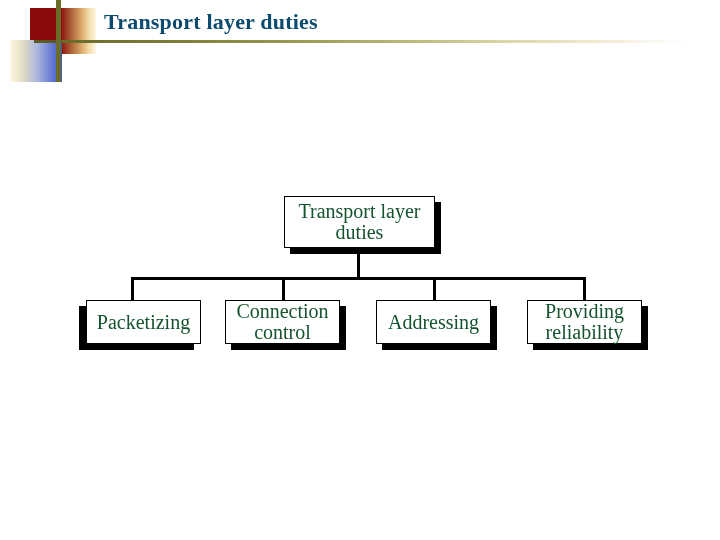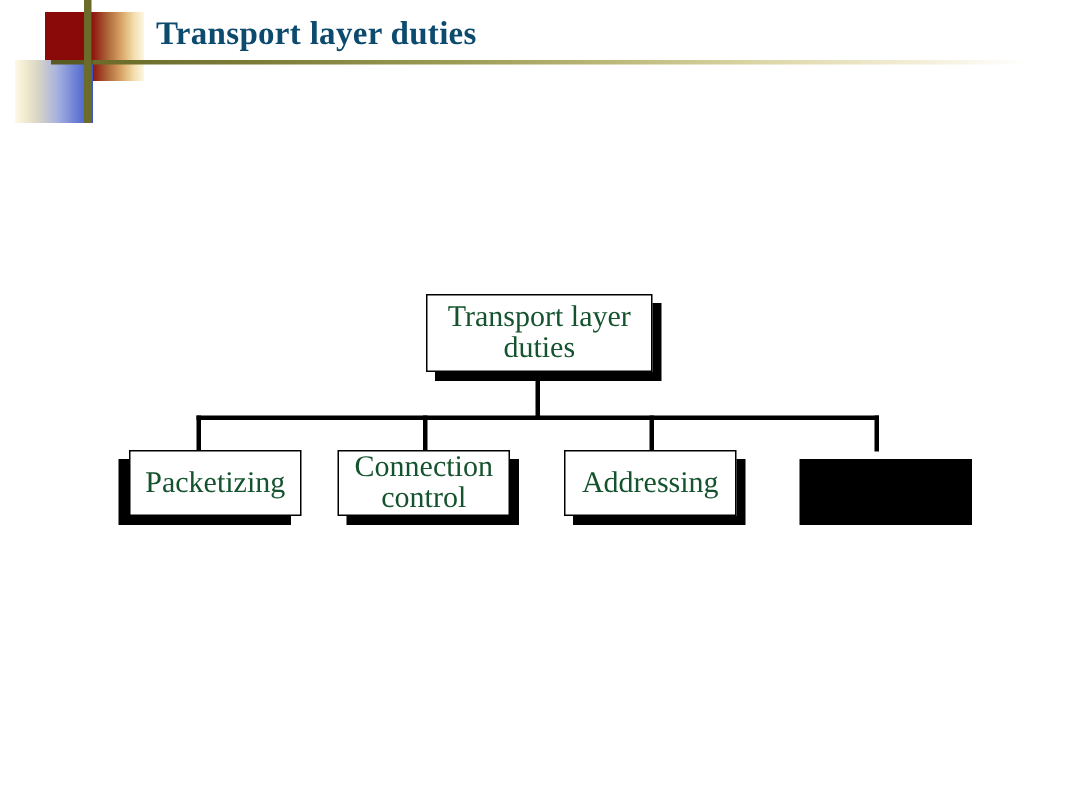--- a/index.html
+++ b/index.html
@@ -218,14 +218,20 @@
       <span>control</span>
     </span>
   </div>
 
   <div class="node" id="node-addressing">
     <span>
       <span>Addressing</span>
     </span>
   </div>
 
+  <div class="node" id="node-reliability">
+    <span>
+      <span>Providing</span><br>
+      <span>reliability</span>
+    </span>
+  </div>
 
 </div>
 
 </body></html>

